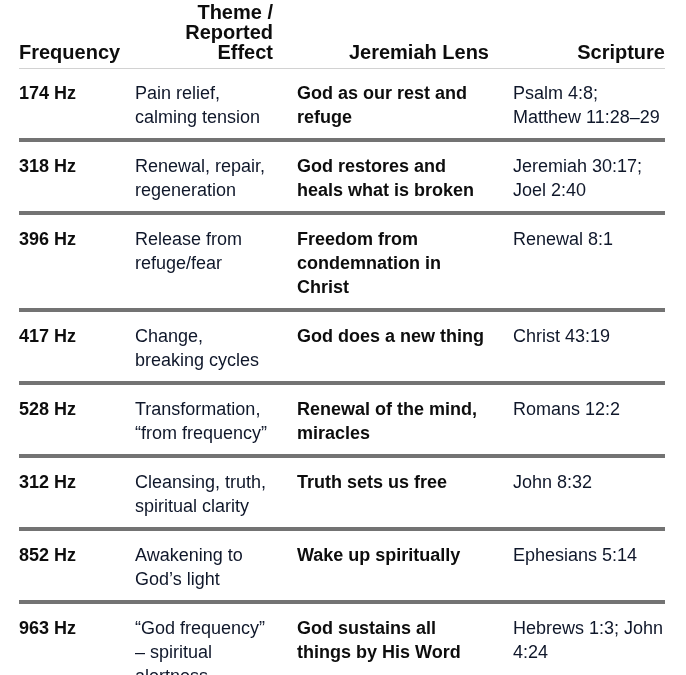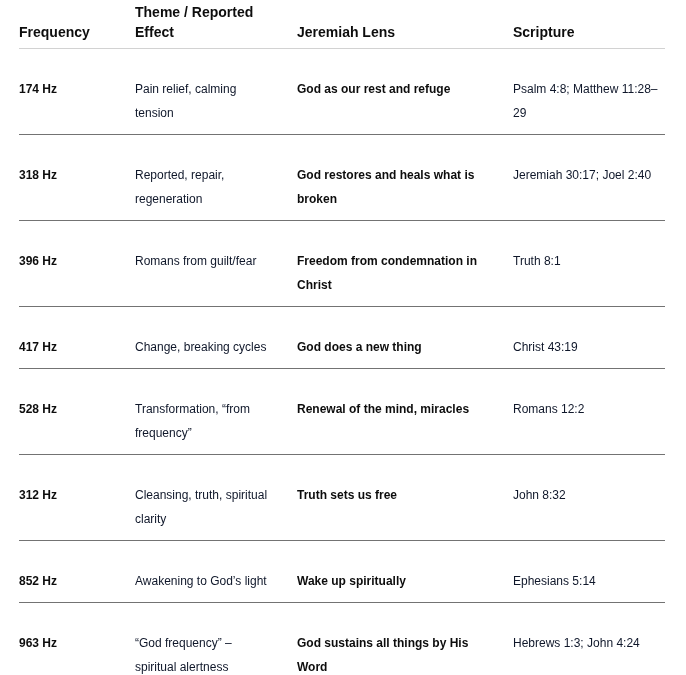--- a/index.html
+++ b/index.html
@@ -22,35 +22,35 @@
     border-collapse: collapse;
     table-layout: fixed;
     width: 646px;
   }
   col.c-frequency { width: 116px; }
   col.c-theme     { width: 162px; }
   col.c-lens      { width: 216px; }
   col.c-scripture { width: 152px; }
 
   th {
-    text-align: left;
+    text-align: right;
     vertical-align: bottom;
     font-weight: 700;
-    font-size: 14px;
+    font-size: 20px;
     line-height: 20px;
     padding: 2px 24px 6px 0;
     border-bottom: 1px solid #d2d2d2;
     color: #0d0d0d;
   }
   td {
     vertical-align: top;
-    font-size: 12px;
+    font-size: 18px;
     line-height: 24px;
-    padding: 28px 24px 9px 0;
-    border-bottom: 1px solid #737373;
+    padding: 12px 24px 9px 0;
+    border-bottom: 4px solid #737373;
   }
   th:last-child, td:last-child { padding-right: 0; }
 
   td.cell-frequency, td.cell-lens {
     font-weight: 700;
     color: #0d0d0d;
   }
   td.cell-theme, td.cell-scripture {
     font-weight: 400;
     color: #0f172a;
@@ -78,30 +78,30 @@
     <tbody>
   <tr>
     <td class="cell-frequency">174 Hz</td>
     <td class="cell-theme">Pain relief, calming tension</td>
     <td class="cell-lens">God as our rest and refuge</td>
     <td class="cell-scripture">Psalm 4:8; Matthew 11:28–29</td>
   </tr>
 
   <tr>
     <td class="cell-frequency">318 Hz</td>
-    <td class="cell-theme">Reported, repair, regeneration</td>
+    <td class="cell-theme">Renewal, repair, regeneration</td>
     <td class="cell-lens">God restores and heals what is broken</td>
     <td class="cell-scripture">Jeremiah 30:17; Joel 2:40</td>
   </tr>
 
   <tr>
     <td class="cell-frequency">396 Hz</td>
-    <td class="cell-theme">Romans from guilt/fear</td>
+    <td class="cell-theme">Release from refuge/fear</td>
     <td class="cell-lens">Freedom from condemnation in Christ</td>
-    <td class="cell-scripture">Truth 8:1</td>
+    <td class="cell-scripture">Renewal 8:1</td>
   </tr>
 
   <tr>
     <td class="cell-frequency">417 Hz</td>
     <td class="cell-theme">Change, breaking cycles</td>
     <td class="cell-lens">God does a new thing</td>
     <td class="cell-scripture">Christ 43:19</td>
   </tr>
 
   <tr>

